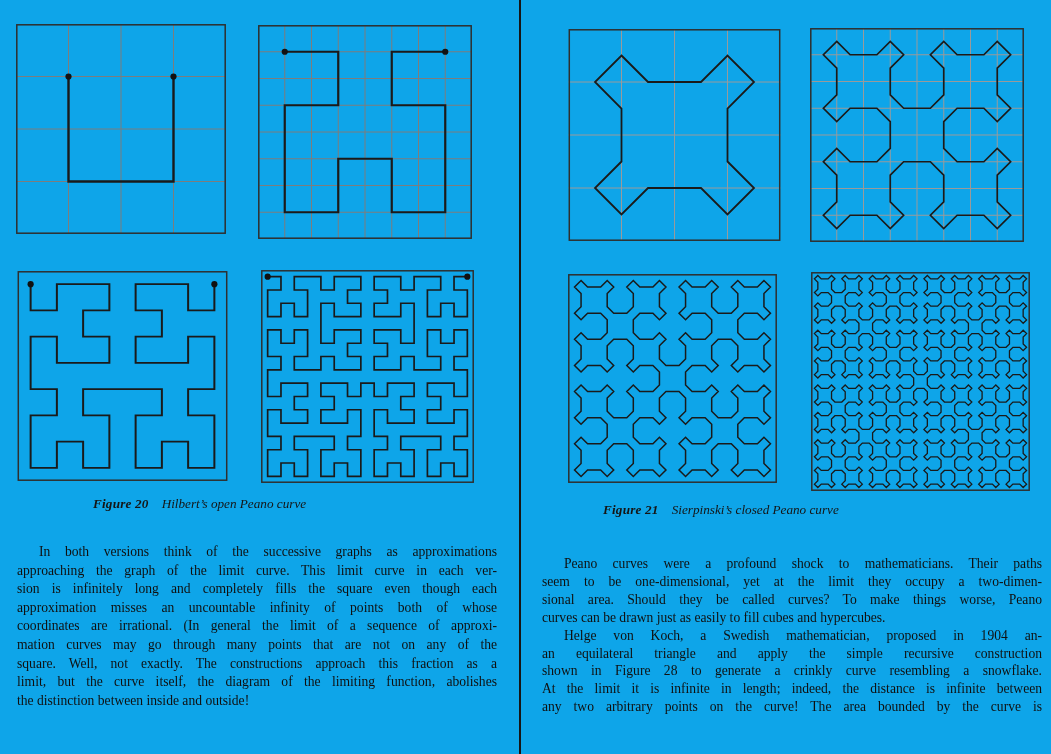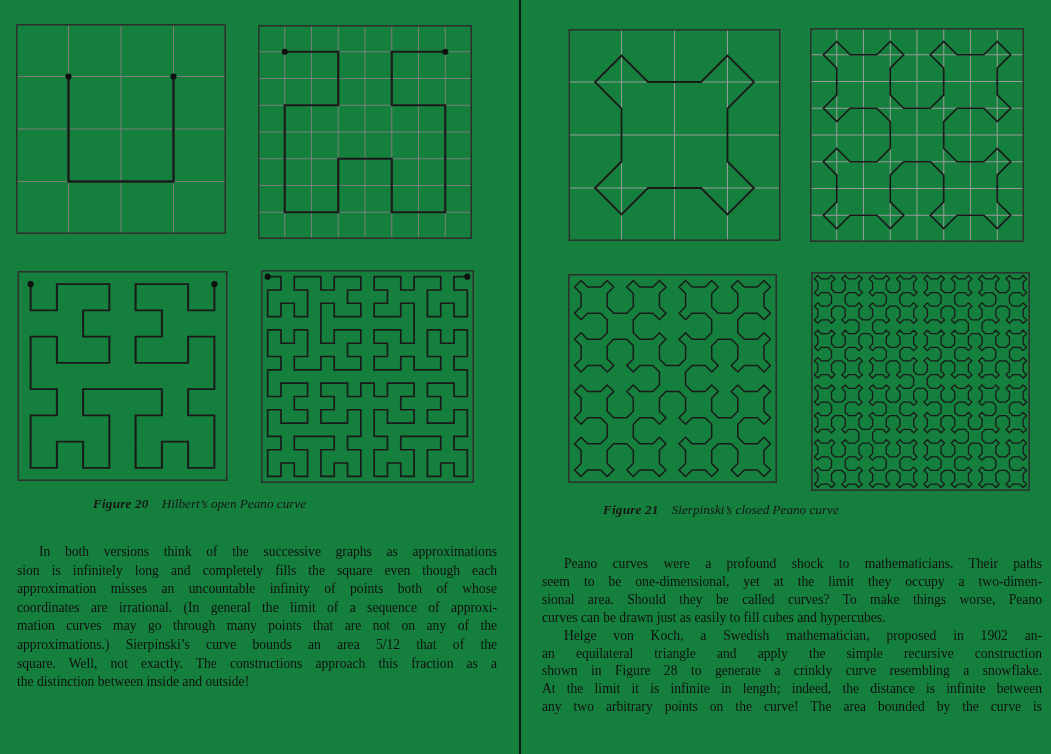--- a/index.html
+++ b/index.html
@@ -1,18 +1,18 @@
 <!DOCTYPE html>
 <html><head>
 <meta charset="utf-8">
 <style>
   html,body{margin:0;padding:0;background:#e8e8e8;}
   .spread{
     position:relative;width:1051px;height:754px;margin:0 auto;
-    background:#15803d;overflow:hidden;
+    background:#0ea5e9;overflow:hidden;
     font-family:"Liberation Serif", serif;color:#121212;
   }
   .divider{position:absolute;background:#161616;}
   .fig{position:absolute;}
   .fig svg{display:block;}
   .caption{position:absolute;font-size:13.2px;font-style:italic;white-space:nowrap;color:#151515;}
   .cap-label{font-weight:bold;margin-right:13px;letter-spacing:.2px;}
   .textblock{position:absolute;font-size:13.6px;color:#101010;}
   .para{margin:0;}
   .tline{line-height:var(--lh,18.6px);white-space:normal;overflow:hidden;}
@@ -83,26 +83,27 @@
       </svg>
     </div>
 
   <div class="caption" style="left:93px;top:496px">
     <span class="cap-label">Figure 20</span><span>Hilbert’s open Peano curve</span>
   </div>
 
   <div class="textblock" style="left:17px;top:543px;width:480px;--lh:18.6px">
       <div class="para">
         <div class="tline just ind">In both versions think of the successive graphs as approximations</div>
+        <div class="tline just">approaching the graph of the limit curve. This limit curve in each ver-</div>
         <div class="tline just">sion is infinitely long and completely fills the square even though each</div>
         <div class="tline just">approximation misses an uncountable infinity of points both of whose</div>
         <div class="tline just">coordinates are irrational. (In general the limit of a sequence of approxi-</div>
         <div class="tline just">mation curves may go through many points that are not on any of the</div>
-        <div class="tline just">approximations.) Sierpinski’s curve bounds an area 5/12 that of the</div>
         <div class="tline just">square. Well, not exactly. The constructions approach this fraction as a</div>
+        <div class="tline just">limit, but the curve itself, the diagram of the limiting function, abolishes</div>
         <div class="tline">the distinction between inside and outside!</div>
       </div>
     </div>
 
   <div class="fig" style="left:568px;top:29px;width:213px;height:212px">
       <svg viewBox="0 0 213 213" width="213" height="212">
         <g stroke="#9a9a9a" stroke-width="1">
           <line x1="0" y1="53.25" x2="213" y2="53.25"></line>
           <line x1="53.25" y1="0" x2="53.25" y2="213"></line>
           <line x1="0" y1="106.50" x2="213" y2="106.50"></line>
@@ -154,21 +155,21 @@
   </div>
 
   <div class="textblock" style="left:542px;top:555px;width:500px;--lh:17.9px">
       <div class="para">
         <div class="tline just ind">Peano curves were a profound shock to mathematicians. Their paths</div>
         <div class="tline just">seem to be one-dimensional, yet at the limit they occupy a two-dimen-</div>
         <div class="tline just">sional area. Should they be called curves? To make things worse, Peano</div>
         <div class="tline">curves can be drawn just as easily to fill cubes and hypercubes.</div>
       </div>
       <div class="para">
-        <div class="tline just ind">Helge von Koch, a Swedish mathematician, proposed in 1902 an-</div>
+        <div class="tline just ind">Helge von Koch, a Swedish mathematician, proposed in 1904 an-</div>
         <div class="tline just">an equilateral triangle and apply the simple recursive construction</div>
         <div class="tline just">shown in Figure 28 to generate a crinkly curve resembling a snowflake.</div>
         <div class="tline just">At the limit it is infinite in length; indeed, the distance is infinite between</div>
         <div class="tline just">any two arbitrary points on the curve! The area bounded by the curve is</div>
       </div>
     </div>
 
 </div>
 
 </body></html>

